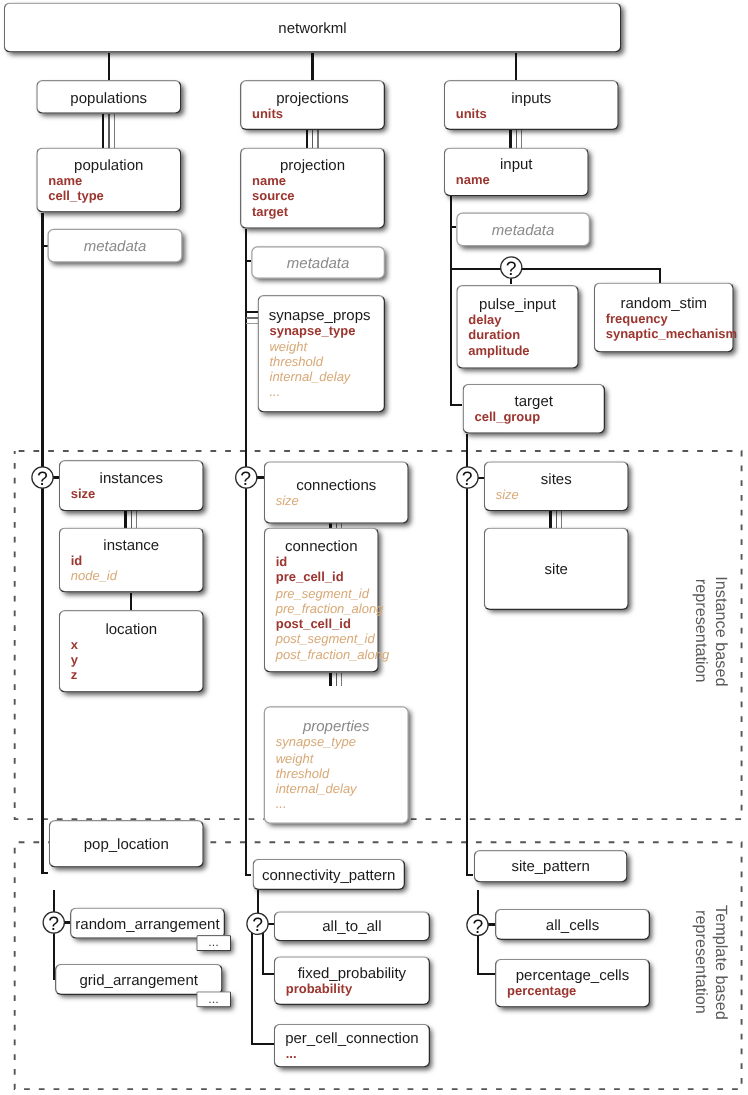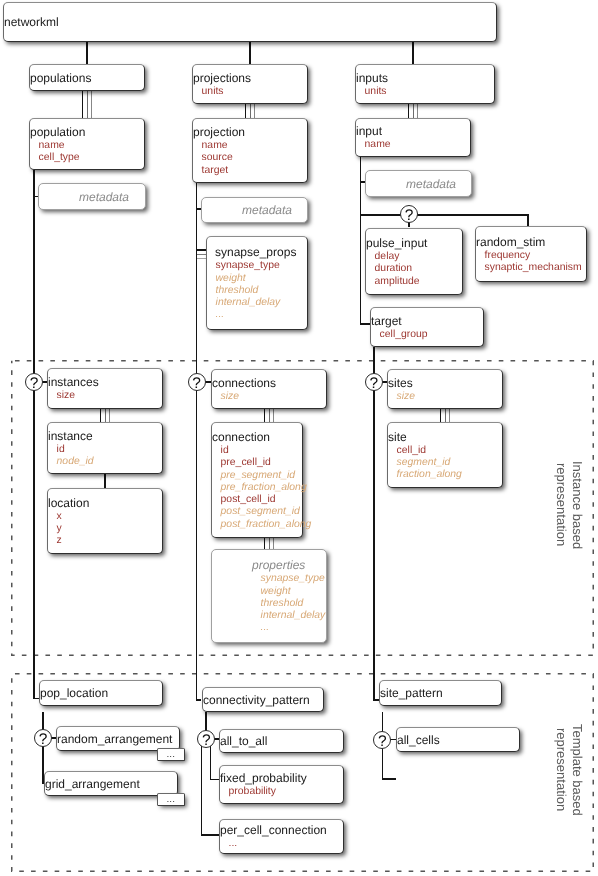--- a/index.html
+++ b/index.html
@@ -9,26 +9,26 @@
        -webkit-font-smoothing:antialiased;text-rendering:geometricPrecision;}
   #stage{position:absolute;left:0;top:0;width:598px;height:876px;}
   svg#wires{position:absolute;left:0;top:0;width:598px;height:876px;}
   .node{position:absolute;box-sizing:border-box;background:#fff;
         border:1px solid #3c3c3c;
         border-top-color:#8c8c8c;border-left-color:#6a6a6a;
         border-right-color:#2e2e2e;border-bottom-color:#2e2e2e;
         border-radius:5px;
         box-shadow:2.5px 2.5px 4.5px -1px rgba(0,0,0,0.62);
         display:flex;flex-direction:column;justify-content:center;}
-  .node.opt{border-color:#a0a0a0;padding-left:40px;}
-  .ttl{text-align:left;color:#1a1a1a;font-size:12px;line-height:14px;}
+  .node.opt{border-color:#a0a0a0;}
+  .ttl{text-align:center;color:#1a1a1a;font-size:12px;line-height:14px;}
   .ttl.lft{text-align:left;padding-left:8px;}
   .ttl.optt{color:#8a8a8a;font-style:italic;}
   .attrs{font-size:10.4px;line-height:12.2px;padding-left:8.6px;margin-top:1px;margin-bottom:-1px;}
-  .ar{color:#9c3630;}
+  .ar{color:#9c3630;font-weight:bold;}
   .ao{color:#d8a977;font-style:italic;}
   .dashbox{position:absolute;overflow:visible;}
   .vlab{position:absolute;color:#5a5a5a;font-size:13px;line-height:16px;
         writing-mode:vertical-rl;text-align:center;white-space:pre-line;}
   .qm{position:absolute;width:18px;height:18px;border-radius:50%;
       border:1px solid #2a2a2a;background:#fff;color:#111;box-sizing:border-box;
       font-size:15.5px;line-height:17px;text-align:center;padding-top:1px;}
   .ellbox{position:absolute;box-sizing:border-box;background:#fff;
           border:1px solid #3c3c3c;border-top-color:#6a6a6a;border-left-color:#5a5a5a;border-radius:1.5px;
           box-shadow:2.5px 2.5px 4.5px -1px rgba(0,0,0,0.62);
@@ -194,63 +194,58 @@
       </div>
     </div>
 <div class="node" style="left:47px;top:488px;width:116px;height:66px">
       <div class="ttl">location</div>
       <div class="attrs">
         <div class="ar">x</div>
         <div class="ar">y</div>
         <div class="ar">z</div>
       </div>
     </div>
-<div class="node" style="left:211px;top:369px;width:116px;height:40px">
+<div class="node" style="left:211px;top:369px;width:116px;height:50px">
       <div class="ttl">connections</div>
       <div class="attrs">
         <div class="ao">size</div>
       </div>
     </div>
 <div class="node" style="left:211px;top:422px;width:92px;height:116px">
       <div class="ttl">connection</div>
       <div class="attrs">
         <div class="ar">id</div>
         <div class="ar">pre_cell_id</div>
         <div class="ao">pre_segment_id</div>
         <div class="ao">pre_fraction_along</div>
         <div class="ar">post_cell_id</div>
         <div class="ao">post_segment_id</div>
         <div class="ao">post_fraction_along</div>
       </div>
     </div>
-<div class="node opt" style="left:211px;top:549px;width:116px;height:94px">
+<div class="node opt" style="left:211px;top:565px;width:116px;height:94px">
       <div class="ttl optt">properties</div>
       <div class="attrs">
         <div class="ao">synapse_type</div>
         <div class="ao">weight</div>
         <div class="ao">threshold</div>
         <div class="ao">internal_delay</div>
         <div class="ao">...</div>
       </div>
     </div>
 <div class="node" style="left:387px;top:369px;width:116px;height:40px">
       <div class="ttl">sites</div>
       <div class="attrs">
         <div class="ao">size</div>
       </div>
     </div>
 <div class="node" style="left:387px;top:422px;width:116px;height:66px">
       <div class="ttl">site</div>
-      <div class="attrs">
-        <div class="ar">cell_id</div>
-        <div class="ao">segment_id</div>
-        <div class="ao">fraction_along</div>
-      </div>
-    </div>
-<div class="node" style="left:39px;top:680px;width:124px;height:26px">
+    </div>
+<div class="node" style="left:39px;top:656px;width:124px;height:38px">
       <div class="ttl">pop_location</div>
     </div>
 <div class="node" style="left:56px;top:726px;width:124px;height:25px">
       <div class="ttl">random_arrangement</div>
     </div>
 <div class="node" style="left:44px;top:771px;width:134px;height:25px">
       <div class="ttl">grid_arrangement</div>
     </div>
 <div class="node" style="left:202px;top:687px;width:122px;height:25px">
       <div class="ttl">connectivity_pattern</div>
@@ -268,20 +263,26 @@
       <div class="ttl">per_cell_connection</div>
       <div class="attrs">
         <div class="ar">...</div>
       </div>
     </div>
 <div class="node" style="left:379px;top:680px;width:123px;height:26px">
       <div class="ttl">site_pattern</div>
     </div>
 <div class="node" style="left:396px;top:727px;width:124px;height:25px">
       <div class="ttl">all_cells</div>
+    </div>
+<div class="node" style="left:396px;top:767px;width:124px;height:39px">
+      <div class="ttl">percentage_cells</div>
+      <div class="attrs">
+        <div class="ar">percentage</div>
+      </div>
     </div>
 <div class="ellbox" style="left:157px;top:748px;width:27.5px;height:13px">
       <span>...</span>
     </div>
 <div class="ellbox" style="left:157px;top:793px;width:27.5px;height:13px">
       <span>...</span>
     </div>
 <div class="qm" style="left:25px;top:373px"><span>?</span></div>
 <div class="qm" style="left:187.6px;top:373px"><span>?</span></div>
 <div class="qm" style="left:364.8px;top:373.3px"><span>?</span></div>

